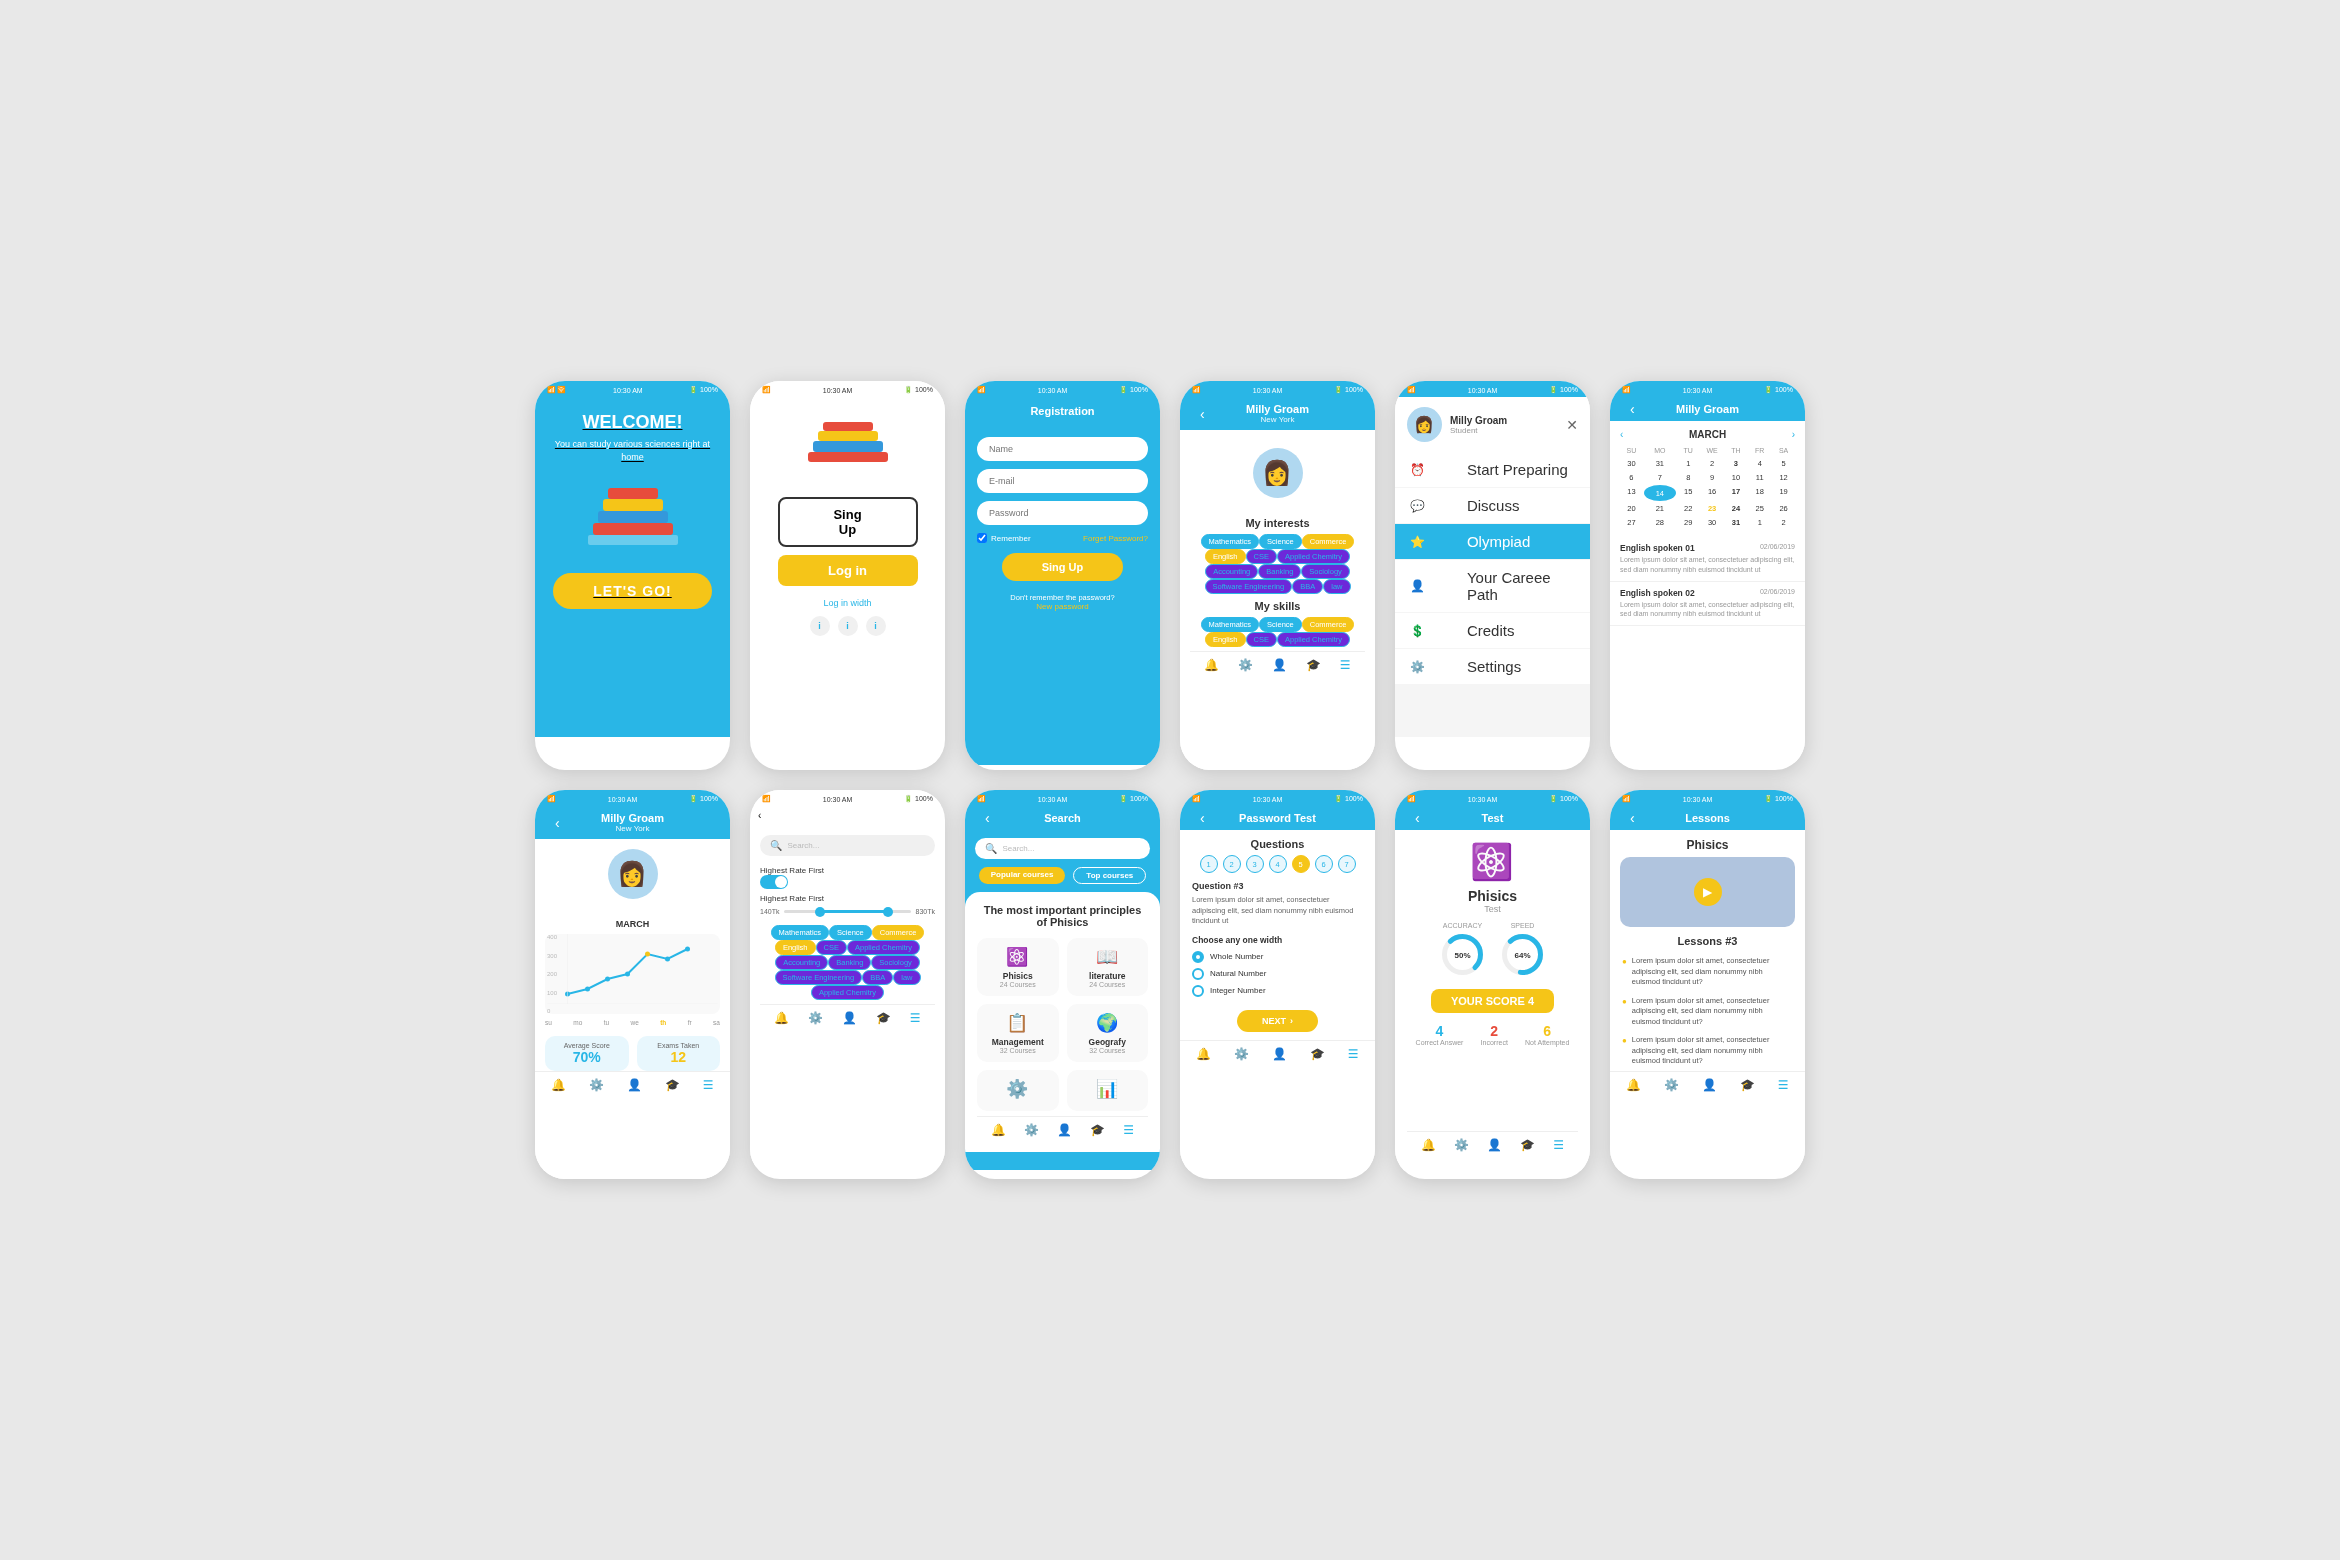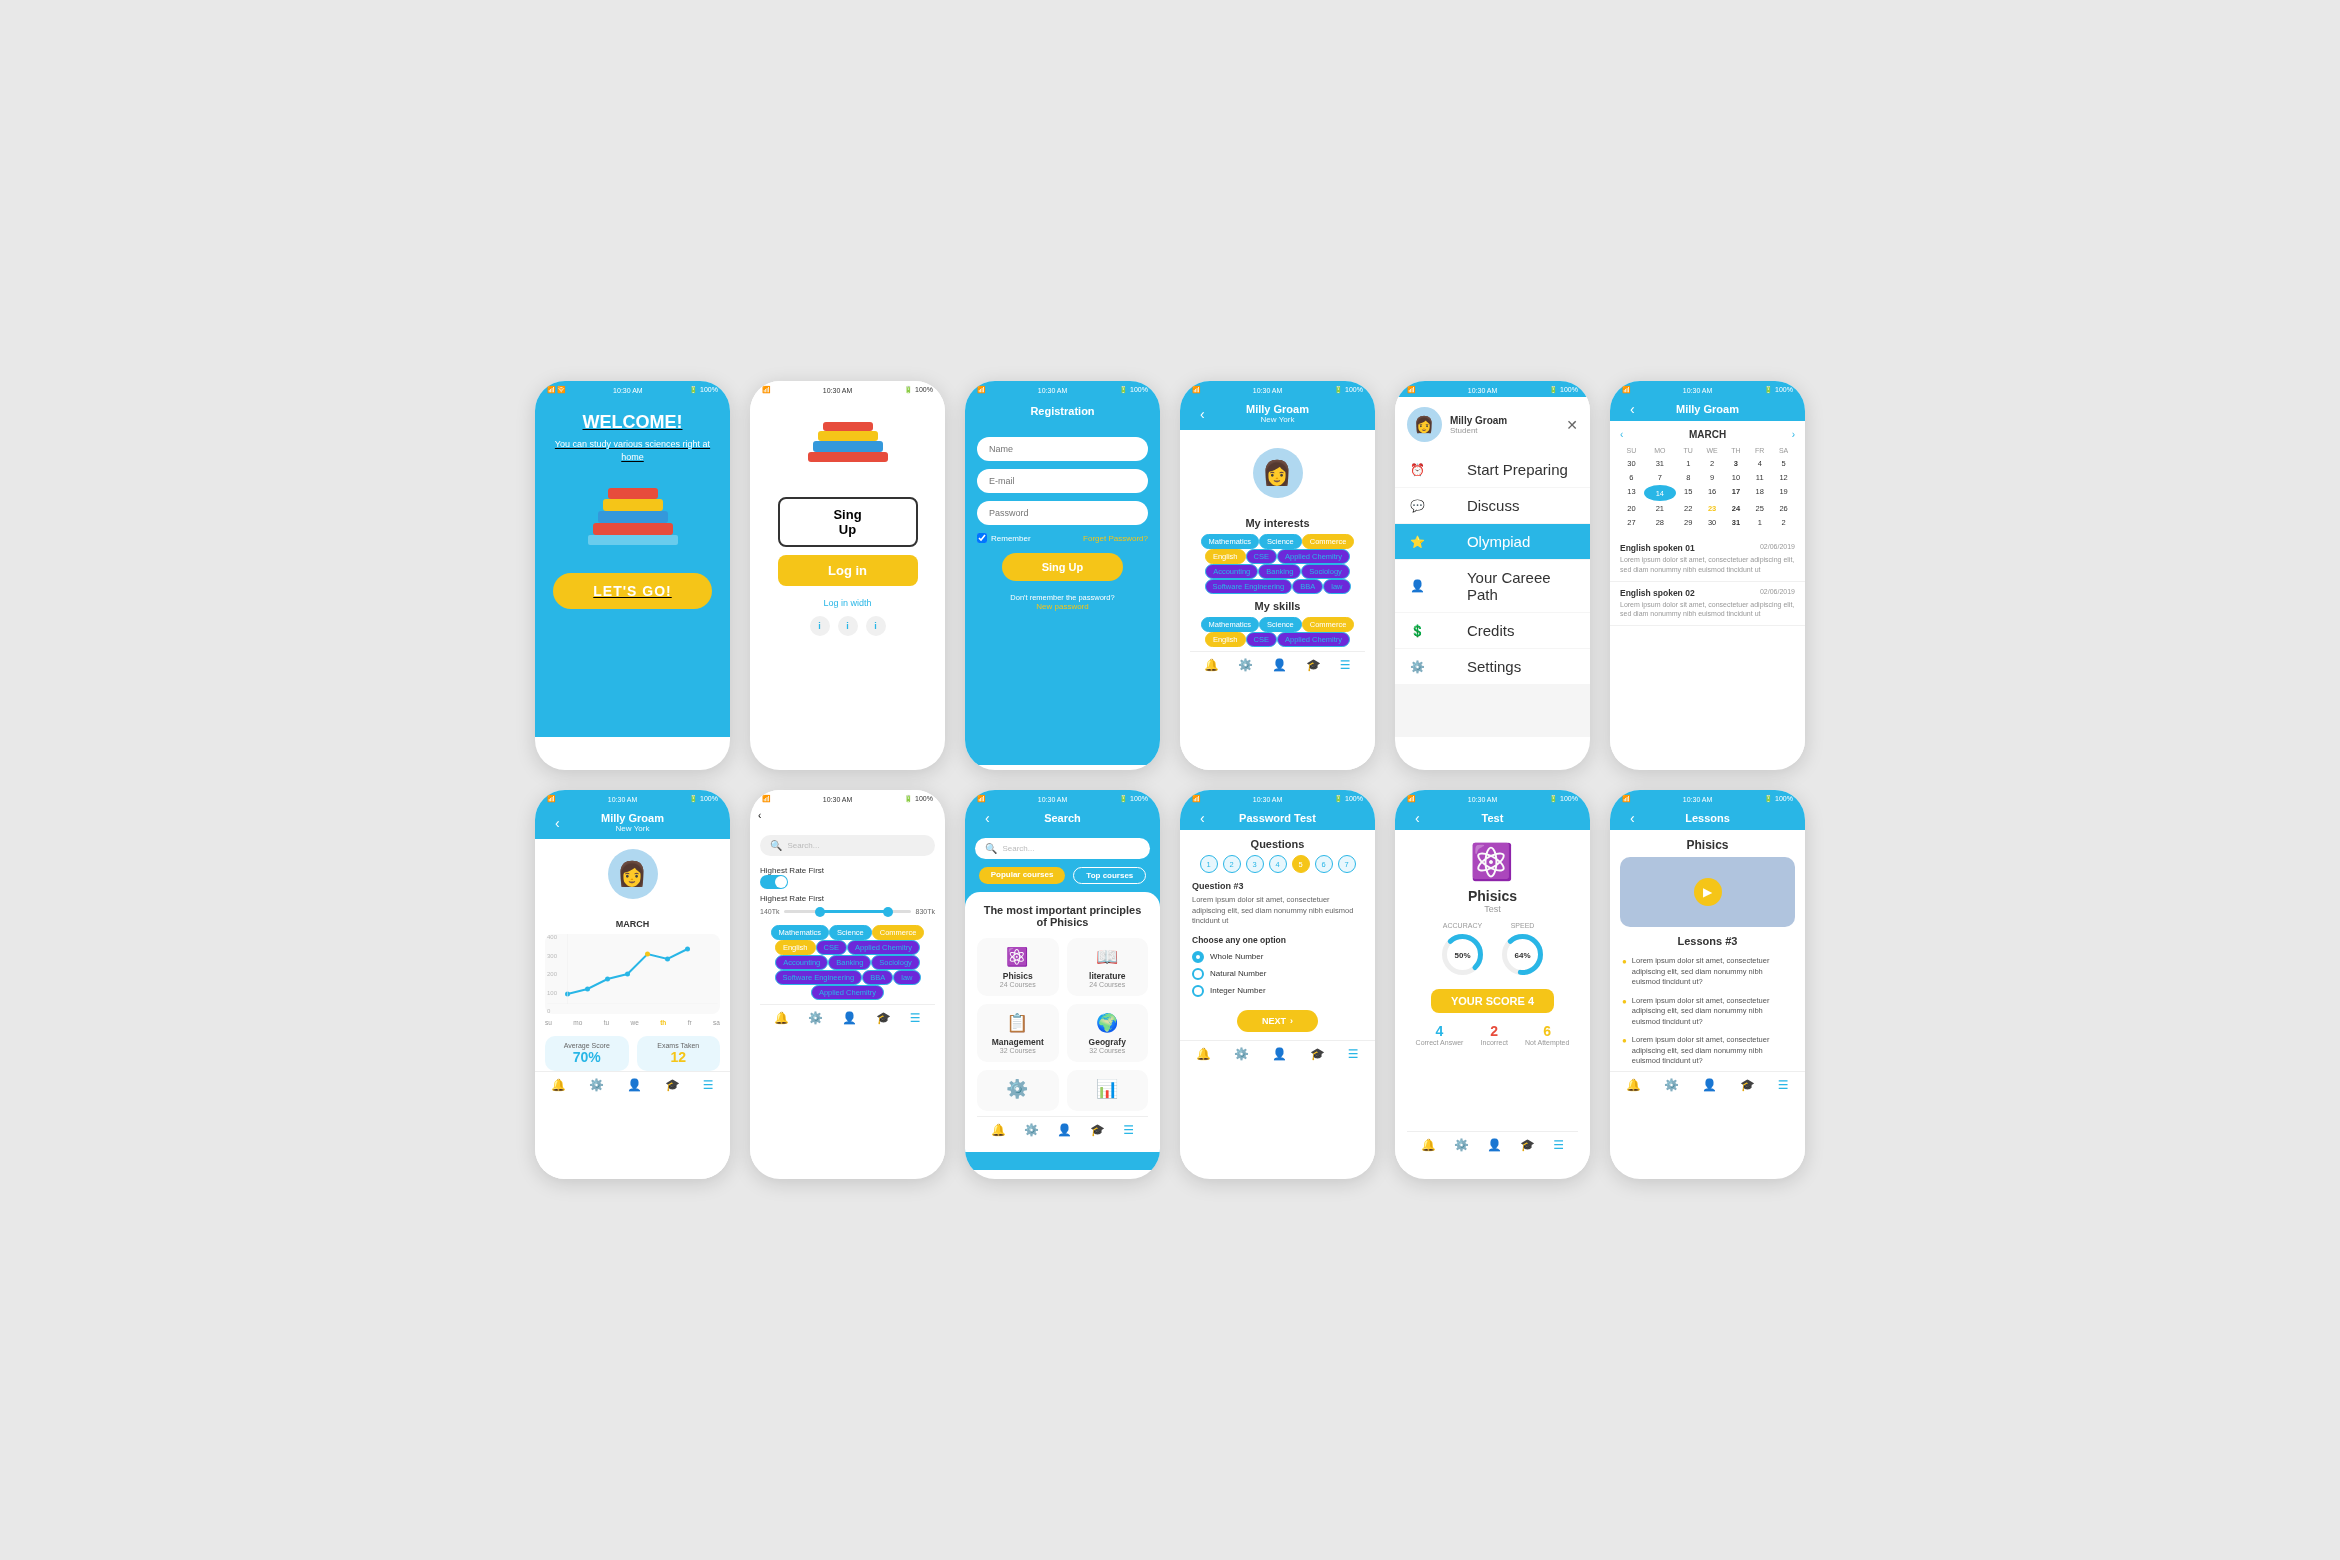--- a/index.html
+++ b/index.html
@@ -1200,21 +1200,21 @@
         <div class="num-circle">2</div>
         <div class="num-circle">3</div>
         <div class="num-circle">4</div>
         <div class="num-circle active">5</div>
         <div class="num-circle">6</div>
         <div class="num-circle">7</div>
       </div>
       <div class="question-section">
         <div class="question-label">Question #3</div>
         <div class="question-text">Lorem ipsum dolor sit amet, consectetuer adipiscing elit, sed diam nonummy nibh euismod tincidunt ut</div>
-        <div class="choose-label">Choose any one option</div>
+        <div class="choose-label">Choose any one width</div>
         <div class="option-row">
           <div class="radio-circle selected"></div>
           <span class="option-text">Whole Number</span>
         </div>
         <div class="option-row">
           <div class="radio-circle"></div>
           <span class="option-text">Natural Number</span>
         </div>
         <div class="option-row">
           <div class="radio-circle"></div>

